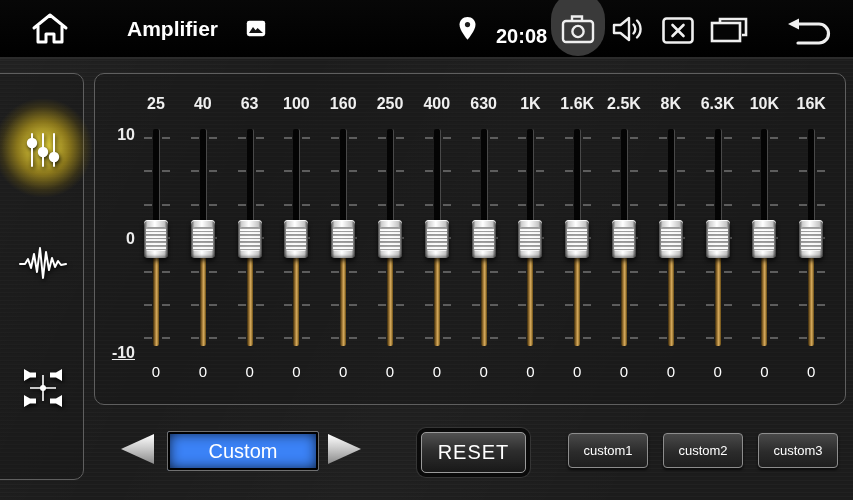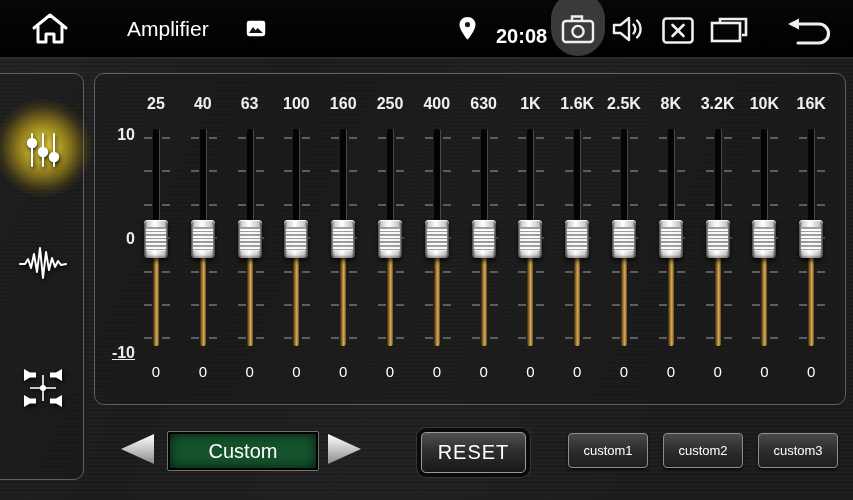--- a/index.html
+++ b/index.html
@@ -17,21 +17,21 @@
       linear-gradient(115deg, rgba(255,255,255,.03), transparent 30%, rgba(255,255,255,.02) 55%, transparent 80%);
   }
   
   .header{
     position:absolute;left:0;top:0;width:853px;height:57px;
     background:linear-gradient(#070707,#000);
     border-bottom:2px solid #2b2b2b;z-index:10;
   }
   .camera-pill{position:absolute;left:551px;top:-8px;width:54px;height:64px;border-radius:27px;background:#3a3a3a;}
   .hicon{position:absolute;display:flex;align-items:center;justify-content:center;}
-  .title{position:absolute;left:127px;top:0;height:57px;line-height:57px;color:#fff;font-size:21px;font-weight:normal;}
+  .title{position:absolute;left:127px;top:0;height:57px;line-height:57px;color:#fff;font-size:21px;font-weight:bold;}
   .time{position:absolute;left:496px;top:8px;height:57px;line-height:57px;color:#fff;font-size:20px;font-weight:bold;}
   
   .panel{position:absolute;border:1px solid #5f5f5f;border-radius:10px;background:rgba(22,22,22,.35);z-index:2;}
   .sidebar-panel{left:-14px;top:73px;width:96px;height:405px;}
   .main-panel{left:94px;top:73px;width:750px;height:330px;}
   
   .glow{position:absolute;left:-6px;top:99px;width:98px;height:98px;z-index:3;pointer-events:none;
     background:radial-gradient(circle, rgba(255,236,70,.95) 0%, rgba(244,205,25,.5) 38%, rgba(200,160,0,.15) 60%, transparent 72%);}
   .side-item{position:absolute;left:14px;width:58px;height:58px;display:flex;align-items:center;justify-content:center;z-index:4;}
   .side-item svg{filter:drop-shadow(1px 2px 2px rgba(0,0,0,.85));}
@@ -52,21 +52,21 @@
   .knob .ribs{position:absolute;left:2px;right:2px;top:7px;bottom:7px;border-radius:2px;opacity:.92;
     background:repeating-linear-gradient(180deg,#8d8d8d 0,#a0a0a0 1.6px,#f6f6f6 1.6px,#ffffff 3.6px);}
   .val{position:absolute;top:289px;left:0;width:46px;text-align:center;color:#fff;font-size:15px;font-weight:500;}
   
   .arrow{position:absolute;top:434px;width:33px;height:30px;z-index:3;
     background:linear-gradient(180deg,#ffffff,#c2c2c2 55%,#8a8a8a);
     filter:drop-shadow(2px 3px 2px rgba(0,0,0,.65));}
   .arrow.prev{left:121px;clip-path:polygon(100% 0,100% 100%,0 50%);}
   .arrow.next{left:328px;clip-path:polygon(0 0,0 100%,100% 50%);}
   .preset-box{position:absolute;left:167px;top:431px;width:150px;height:38px;z-index:3;
-    border:1px solid #707070;background:#14532d;border-radius:2px;
+    border:1px solid #707070;background:#3b82f6;border-radius:2px;
     box-shadow:inset 0 0 0 2px #000, inset 0 0 14px rgba(0,0,0,.9);
     display:flex;align-items:center;justify-content:center;color:#fff;font-size:20px;}
   .reset-btn{position:absolute;left:421px;top:432px;width:103px;height:39px;z-index:3;
     border-radius:5px;border:1px solid #9a9a9a;
     background:linear-gradient(180deg,#515151,#2e2e2e 45%,#181818);
     box-shadow:0 0 0 4px #0a0a0a, 0 0 0 5px #363636;
     display:flex;align-items:center;justify-content:center;color:#fff;font-size:20px;letter-spacing:1px;}
   .preset-row{position:absolute;left:568px;top:433px;display:flex;gap:15px;z-index:3;}
   .custom-btn{width:78px;height:33px;border-radius:4px;border:1px solid #8d8d8d;
     background:linear-gradient(180deg,#494949,#2b2b2b 55%,#1e1e1e);
@@ -290,21 +290,21 @@
         <div class="tickstrip l"></div>
         <div class="tickstrip r"></div>
         <div class="track-top"></div>
         <div class="track-bot"></div>
         <div class="knob">
           <div class="ribs"></div>
         </div>
         <div class="val">0</div>
       </div>
       <div class="band" style="left: 599.6px;">
-        <div class="freq">3.2K</div>
+        <div class="freq">6.3K</div>
         <div class="tickstrip l"></div>
         <div class="tickstrip r"></div>
         <div class="track-top"></div>
         <div class="track-bot"></div>
         <div class="knob">
           <div class="ribs"></div>
         </div>
         <div class="val">0</div>
       </div>
       <div class="band" style="left: 646.4px;">

